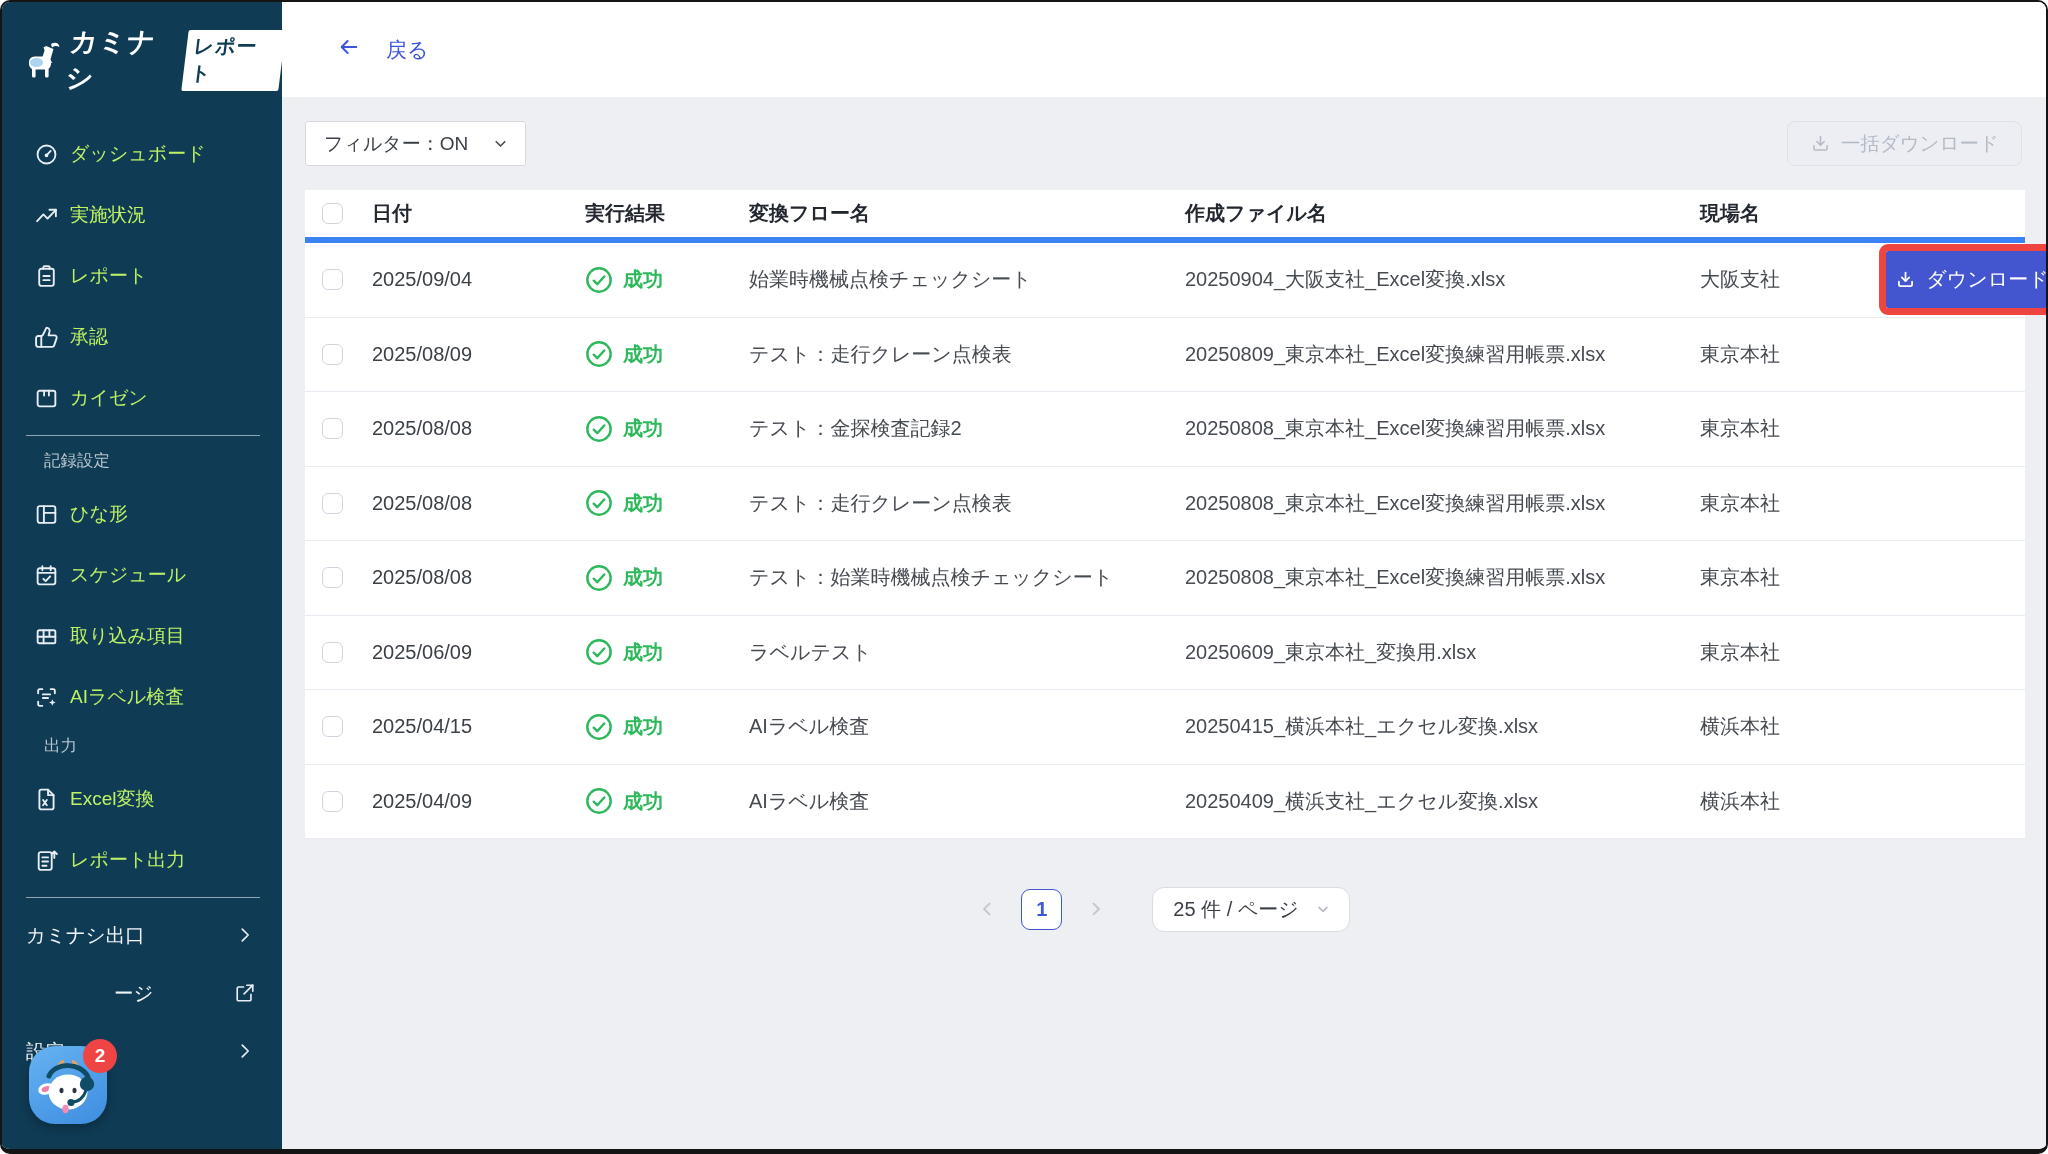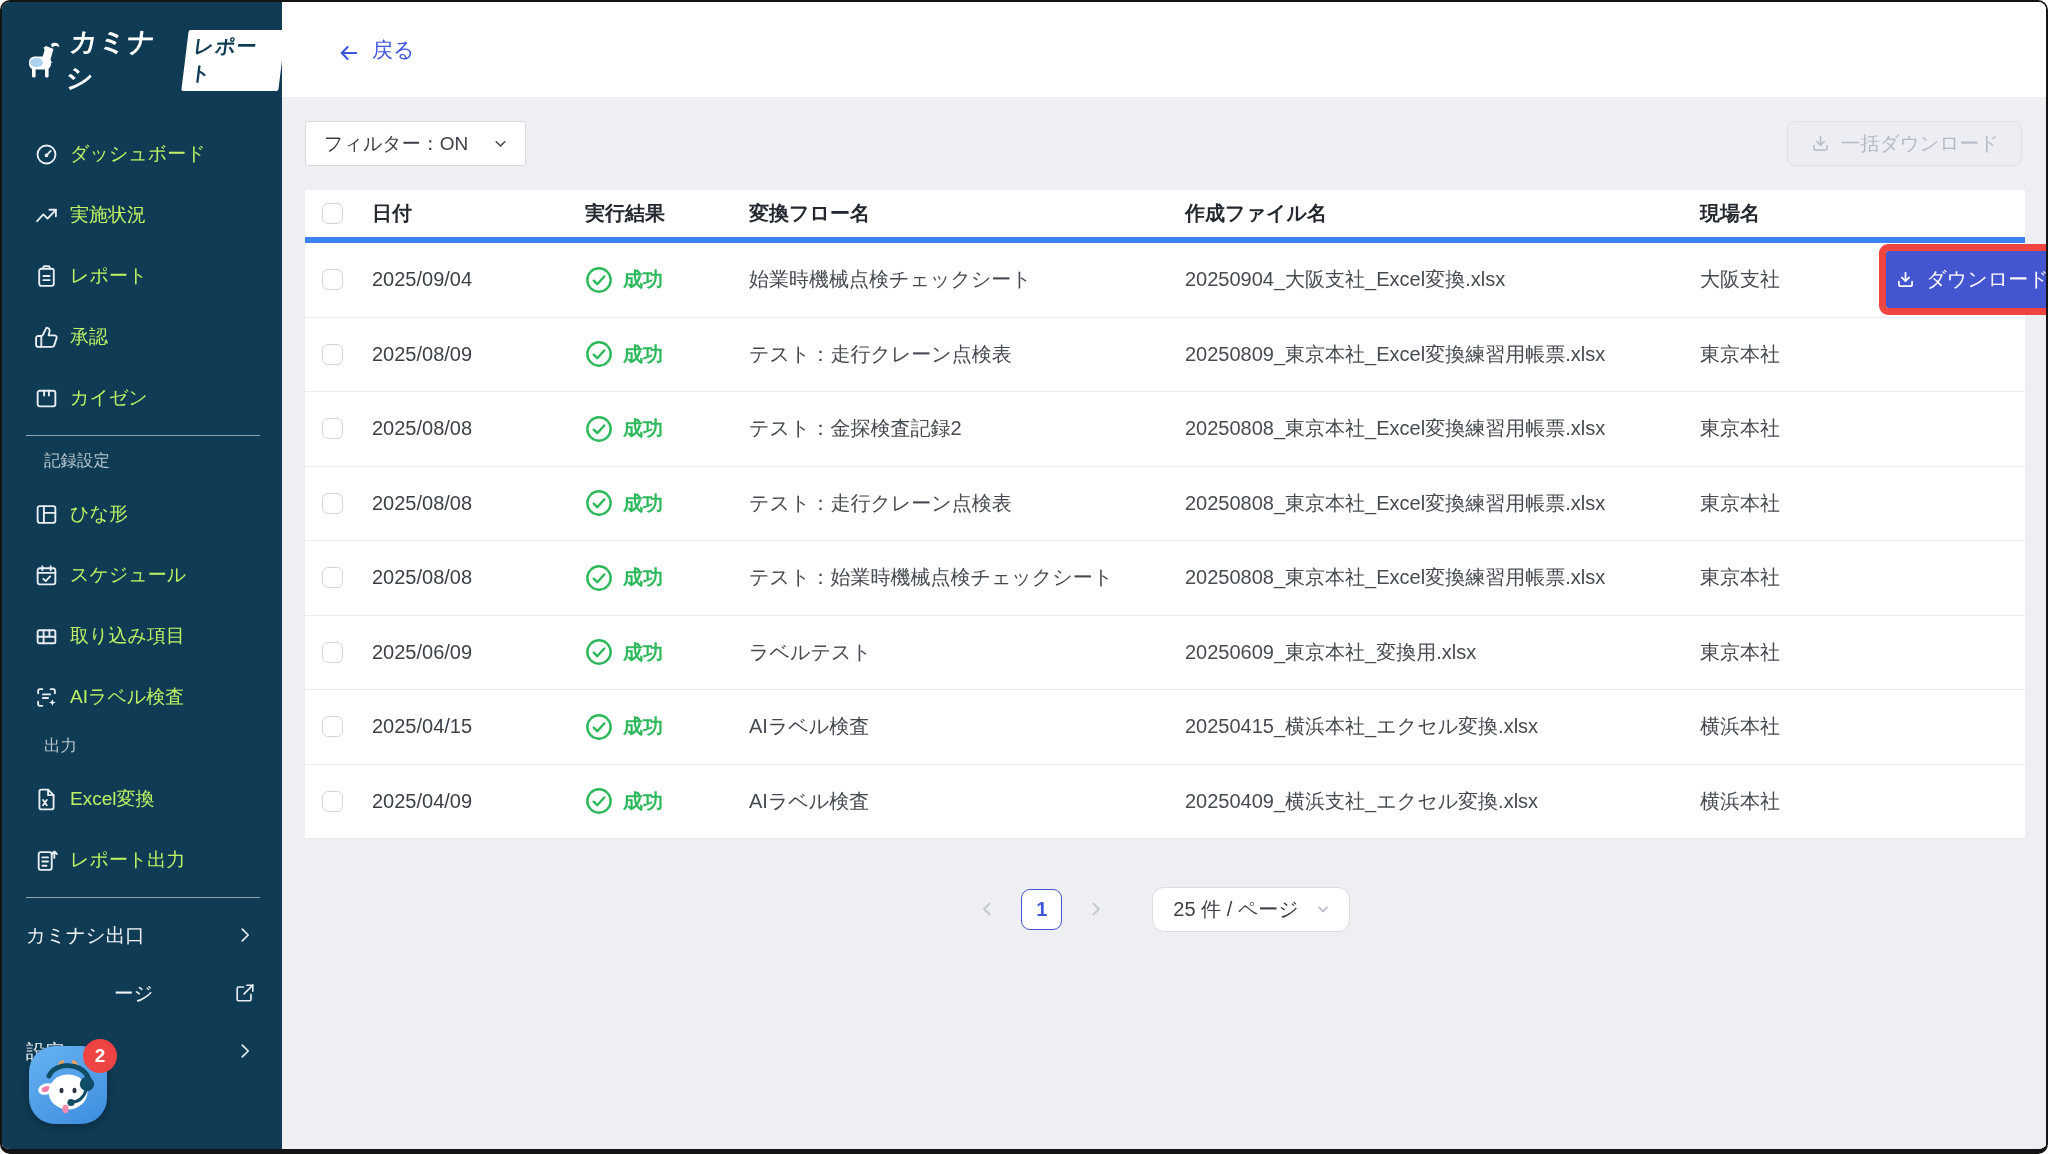--- a/index.html
+++ b/index.html
@@ -30,21 +30,21 @@
               background:linear-gradient(150deg,#66b2f2 0%,#3e8ddf 100%); box-shadow:0 4px 10px rgba(0,0,0,.25);
               cursor:pointer; }
   .chat-fab svg { position:absolute; left:7px; top:8px; width:64px; height:64px; }
   .chat-badge { position:absolute; right:-10px; top:-7px; width:34px; height:34px; border-radius:50%;
                 background:#ef4444; color:#fff; font-size:19px; font-weight:700; display:flex;
                 align-items:center; justify-content:center; }
 
   
   .main { flex:1 1 auto; display:flex; flex-direction:column; background:#edeff3; min-width:0; }
   .topbar { height:95px; background:#fff; display:flex; align-items:center; padding-left:56px; flex:0 0 95px; }
-  .back-link { display:flex; align-items:flex-end; gap:12px; color:#3e56dc; font-size:21px; cursor:pointer; }
+  .back-link { display:flex; align-items:flex-start; gap:26px; color:#3e56dc; font-size:21px; cursor:pointer; }
   .back-link .ic { width:22px; height:22px; }
 
   .content { padding:24px 24px 0 23px; }
   .toolbar { display:flex; justify-content:space-between; align-items:center; height:45px; margin-bottom:24px; }
   .filter-btn { display:flex; align-items:center; gap:24px; height:45px; padding:0 16px 0 18px; background:#fff;
                 border:1px solid #d7d8dc; border-radius:3px; font-size:19px; color:#3a3f47; cursor:pointer;
                 font-family:inherit; }
   .filter-btn .ic { width:17px; height:17px; color:#4a4f57; }
   .bulk-btn { display:flex; align-items:center; gap:10px; height:45px; padding:0 22px; background:#eceef3;
               border:1px solid #dde1ea; border-radius:8px; font-size:19.5px; color:#b5bac7; font-family:inherit; }

